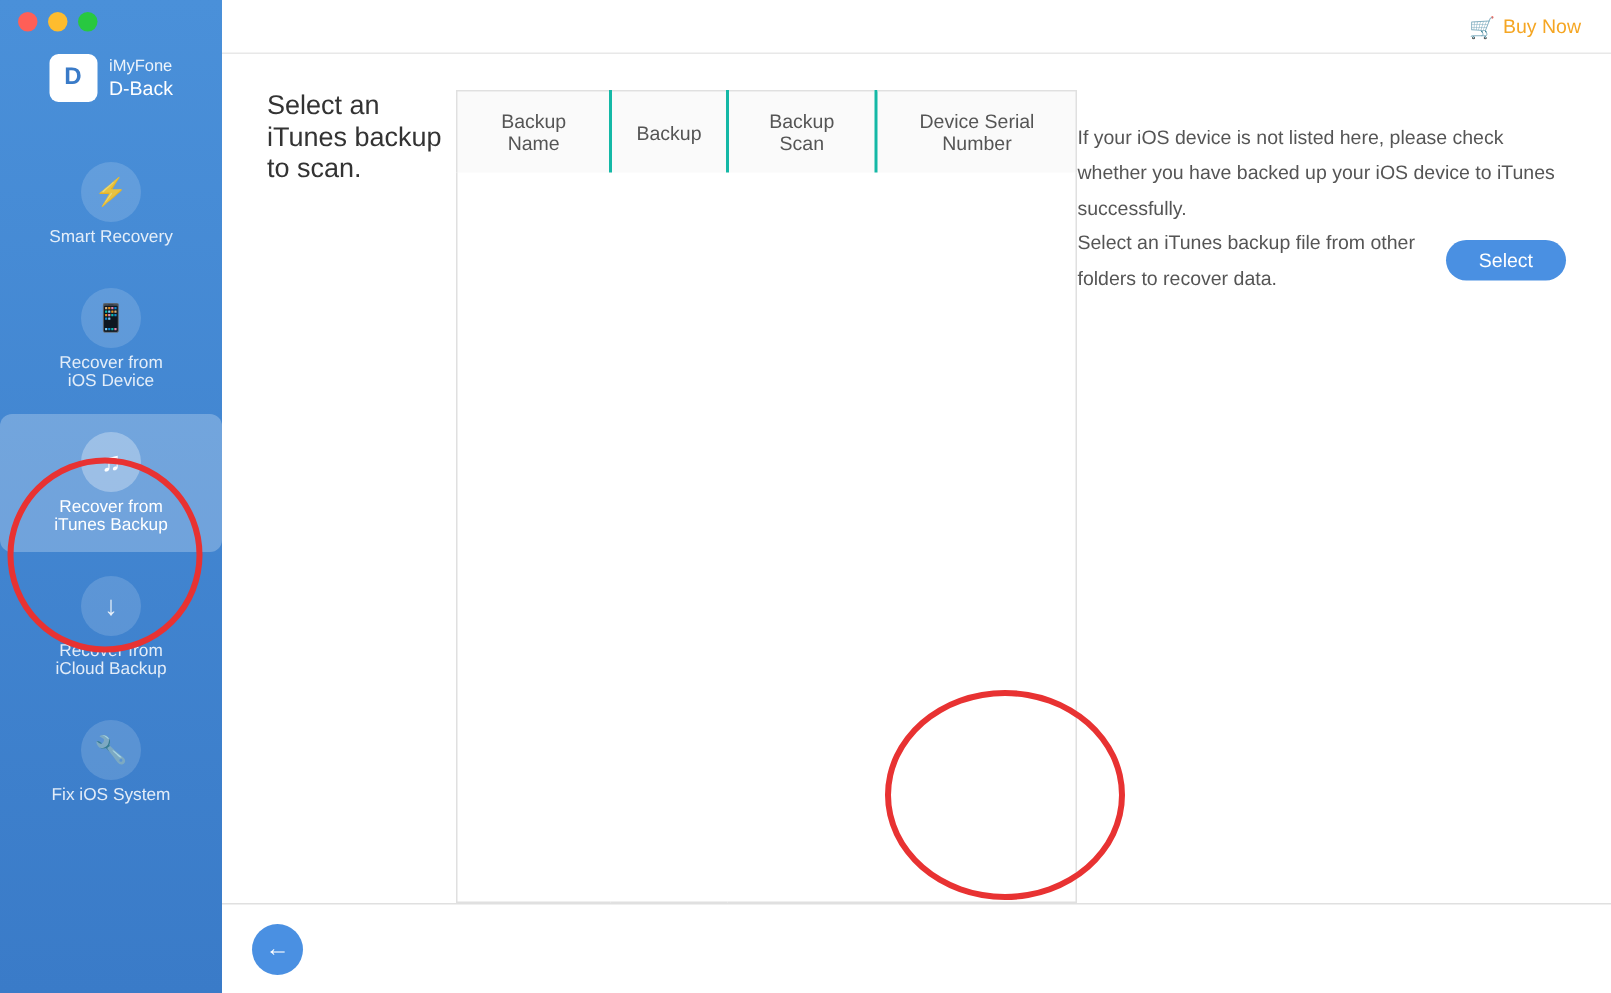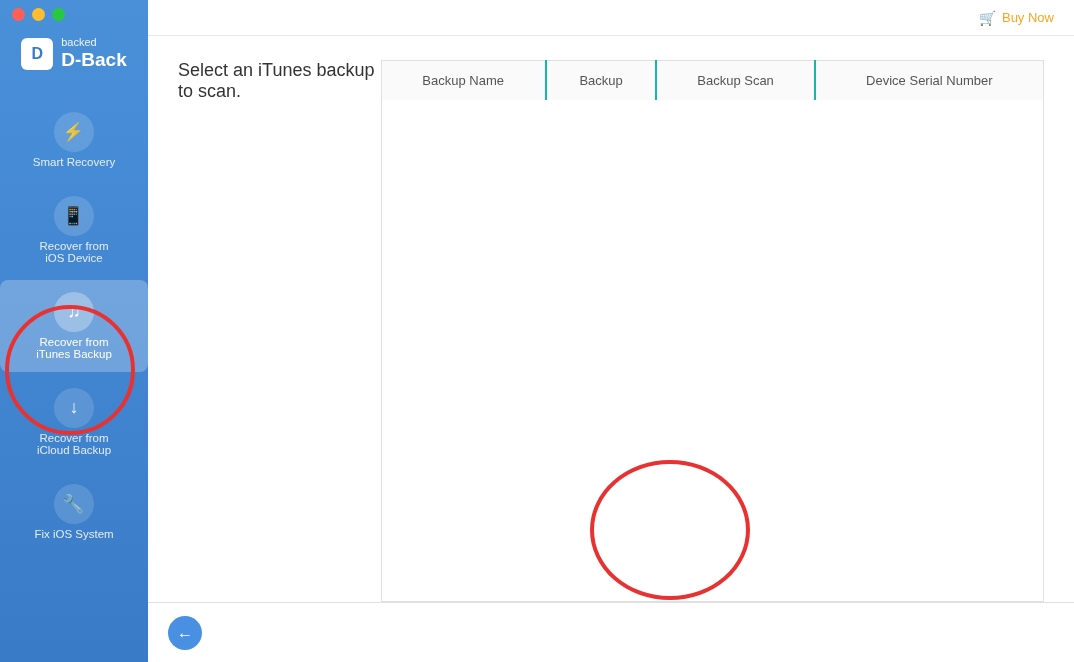--- a/index.html
+++ b/index.html
@@ -52,21 +52,21 @@
       display: flex; align-items: center; justify-content: center;
       font-weight: bold;
       font-size: 16px;
       color: #3a7bc8;
     }
     .logo-text {
       color: white;
       line-height: 1.2;
     }
     .logo-text .brand-top { font-size: 11px; opacity: 0.9; }
-    .logo-text .brand-bottom { font-size: 19px; font-weight: bold; }
+    .logo-text .brand-bottom { font-size: 13px; font-weight: normal; }
 
     .sidebar-nav {
       width: 100%;
       display: flex;
       flex-direction: column;
       align-items: center;
       gap: 4px;
       flex: 1;
     }
 
@@ -250,21 +250,21 @@
 
   <div class="title-bar">
     <span class="traffic-light tl-red"></span>
     <span class="traffic-light tl-yellow"></span>
     <span class="traffic-light tl-green"></span>
   </div>
 
   <div class="sidebar-logo">
     <div class="logo-icon">D</div>
     <div class="logo-text">
-      <div class="brand-top">backed</div>
+      <div class="brand-top">iMyFone</div>
       <div class="brand-bottom">D-Back</div>
     </div>
   </div>
 
   <div class="sidebar-nav">
     <div class="nav-item">
       <div class="nav-icon">⚡</div>
       <span>Smart Recovery</span>
     </div>
     <div class="nav-item">
@@ -307,20 +307,27 @@
           <th>Device Serial Number</th>
         </tr>
       </thead>
       <tbody>
         <tr>
           <td colspan="4" style="height: 240px;"></td>
         </tr>
       </tbody>
     </table>
 
+    <div class="info-section">
+      <p>If your iOS device is not listed here, please check whether you have backed up your iOS device to iTunes successfully.</p>
+      <div class="info-row">
+        <span>Select an iTunes backup file from other folders to recover data.</span>
+        <button class="select-btn">Select</button>
+      </div>
+    </div>
   </div>
 
   <div class="bottom-bar">
     <button class="back-btn">
       <span>←</span>
     </button>
   </div>
 </div>
 
 </body></html>

